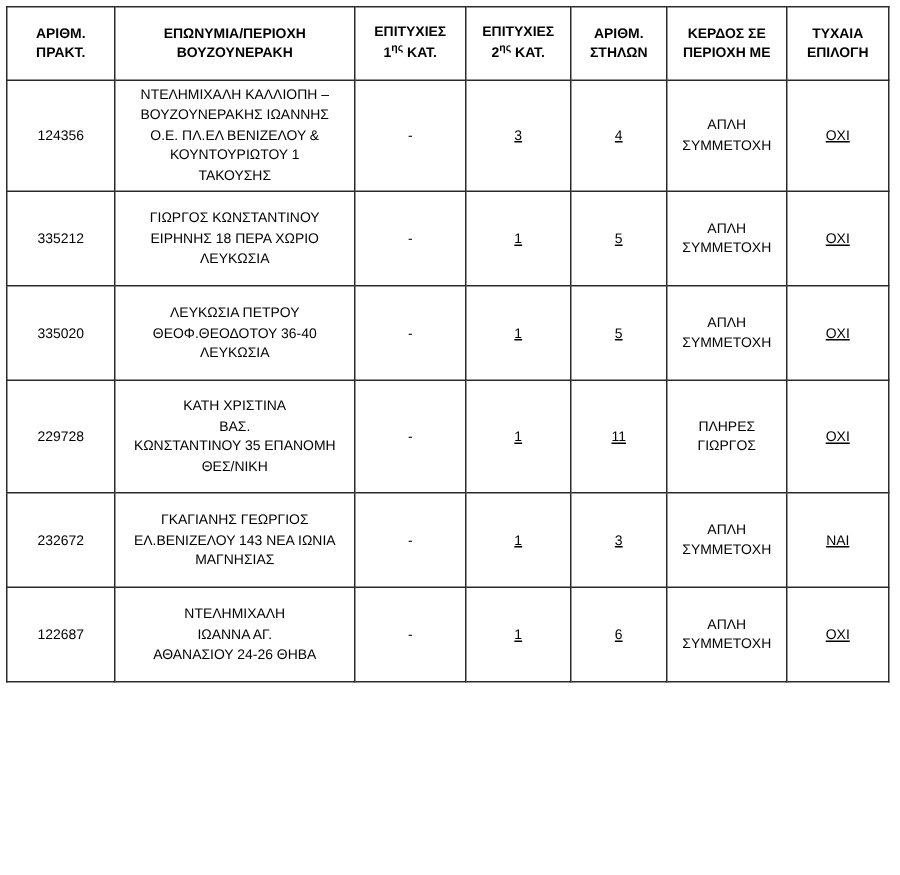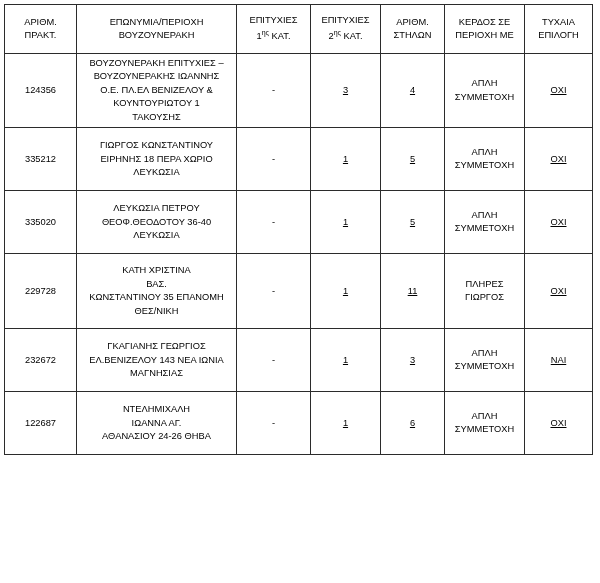--- a/index.html
+++ b/index.html
@@ -29,21 +29,21 @@
   table.grid th, table.grid td {
     border: 1px solid #2b2b2b;
     text-align: center;
     vertical-align: middle;
     padding: 3px 2px;
     font-size: 9.3px;
     line-height: 1.45;
     color: #000;
   }
   table.grid th {
-    font-weight: normal;
+    font-weight: bold;
     height: 42px;
   }
   th .hdr-line { display: block; }
   th .sup { font-size: 7px; vertical-align: super; }
   td.num {
     font-size: 9.5px;
   }
   td.name {
     font-size: 9px;
     padding: 5px 4px;
@@ -109,21 +109,21 @@
         <th>
           <span class="hdr-line">ΤΥΧΑΙΑ</span>
           <span class="hdr-line">ΕΠΙΛΟΓΗ</span>
         </th>
       </tr>
     </thead>
     <tbody>
       <tr class="r0">
         <td class="num">124356</td>
         <td class="name">
-          <span class="nm-line">ΒΟΥΖΟΥΝΕΡΑΚΗ ΕΠΙΤΥΧΙΕΣ –</span>
+          <span class="nm-line">ΝΤΕΛΗΜΙΧΑΛΗ ΚΑΛΛΙΟΠΗ –</span>
           <span class="nm-line">ΒΟΥΖΟΥΝΕΡΑΚΗΣ ΙΩΑΝΝΗΣ</span>
           <span class="nm-line">Ο.Ε.  ΠΛ.ΕΛ ΒΕΝΙΖΕΛΟΥ &amp;</span>
           <span class="nm-line">ΚΟΥΝΤΟΥΡΙΩΤΟΥ 1</span>
           <span class="nm-line">ΤΑΚΟΥΣΗΣ</span>
         </td>
         <td class="dash">-</td>
         <td class="num u">3</td>
         <td class="num u">4</td>
         <td class="prize">
           <span class="pz-line">ΑΠΛΗ</span>

